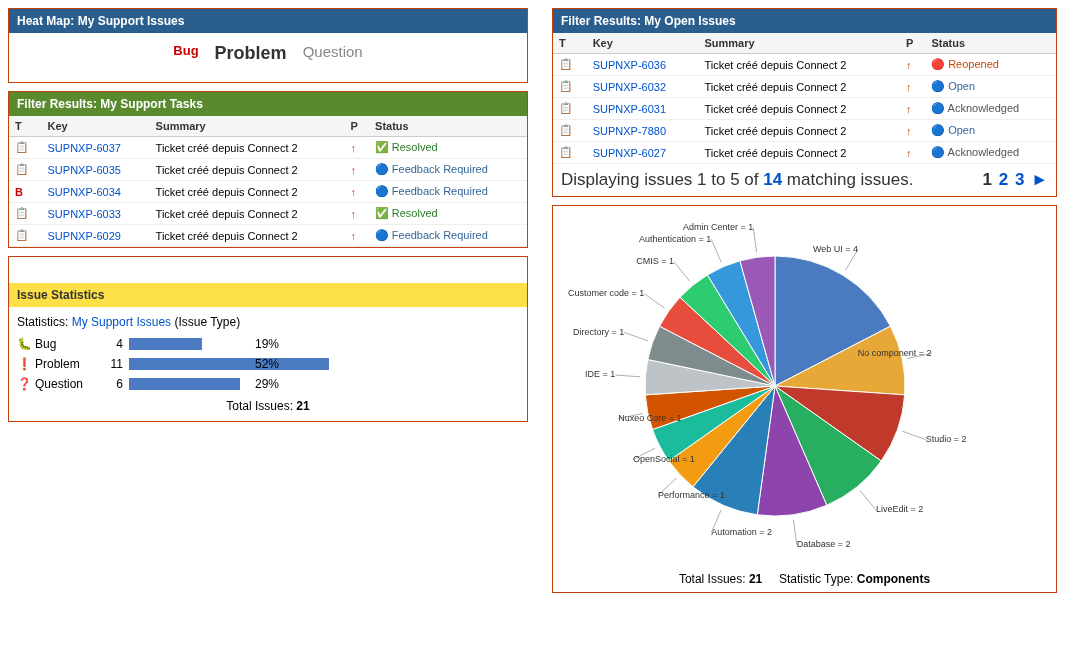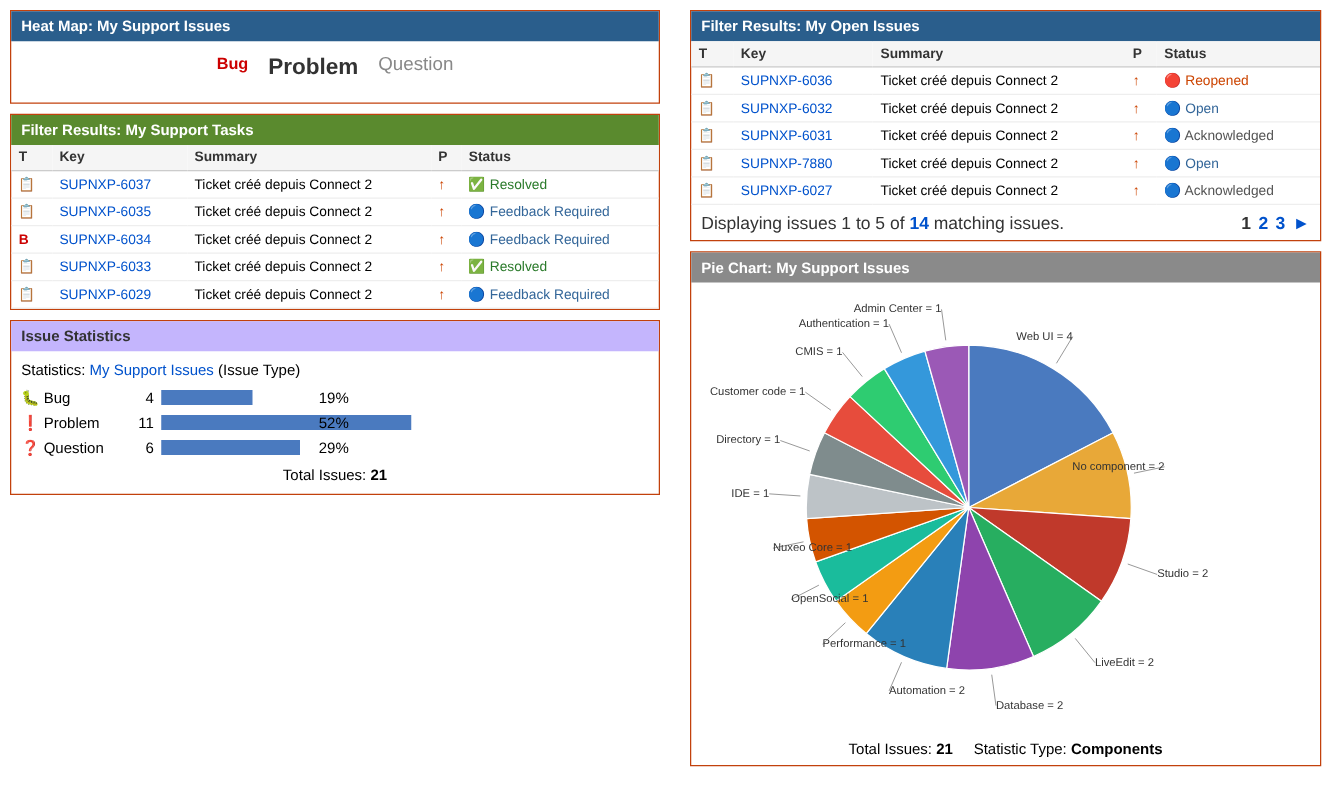--- a/index.html
+++ b/index.html
@@ -6,21 +6,21 @@
     body { font-family: Arial, sans-serif; font-size: 12px; background: #fff; }
     .main-container { display: flex; gap: 8px; padding: 8px; width: 1065px; }
     .left-panel { width: 520px; display: flex; flex-direction: column; gap: 8px; }
     .right-panel { flex: 1; display: flex; flex-direction: column; gap: 8px; padding-left: 16px; }
 
     .panel { border: 1px solid #c2410c; }
     .panel-header { padding: 5px 8px; font-weight: bold; font-size: 12px; }
     .panel-header.dark-blue { background: #2a5e8c; color: #fff; }
     .panel-header.green { background: #5a8a2e; color: #fff; }
     .panel-header.gray { background: #8a8a8a; color: #fff; }
-    .panel-header.light-gray { background: #c4b5fd; color: #333; }
+    .panel-header.light-gray { background: #fde047; color: #333; margin-top: 26px; }
 
     .heatmap-section { text-align: center; padding: 10px; }
     .heatmap-types { display: flex; justify-content: center; gap: 16px; margin-bottom: 8px; }
     .heatmap-bug { color: #cc0000; font-weight: bold; font-size: 13px; }
     .heatmap-problem { color: #333; font-weight: bold; font-size: 18px; }
     .heatmap-question { color: #888; font-size: 15px; }
     .heatmap-desc { font-size: 12px; color: #333; }
     .heatmap-desc a { color: #0052cc; text-decoration: none; }
     .heatmap-desc strong { font-weight: bold; }
 
@@ -29,21 +29,21 @@
     table.issue-table td { padding: 4px 6px; border-bottom: 1px solid #eee; vertical-align: middle; font-size: 11px; }
     .key-link { color: #0052cc; text-decoration: none; }
 
     .status-badge { display: inline-flex; align-items: center; gap: 3px; font-size: 11px; }
     .status-resolved { color: #2a7a2a; }
     .status-feedback { color: #336699; }
     .status-reopened { color: #cc4400; }
     .status-open { color: #336699; }
     .status-acknowledged { color: #555; }
 
-    .footer-text { padding: 6px 8px; font-size: 14px; color: #333; }
+    .footer-text { padding: 6px 8px; font-size: 17px; color: #333; }
     .footer-text a { color: #0052cc; text-decoration: none; font-weight: bold; }
     .pagination { float: right; }
     .pagination a { color: #0052cc; margin-left: 2px; }
 
     
     .stats-inner { padding: 8px; }
     .stats-title { font-size: 12px; margin-bottom: 8px; }
     .stats-title a { color: #0052cc; text-decoration: none; }
     .stats-row { display: flex; align-items: center; margin-bottom: 6px; gap: 6px; }
     .stats-label { width: 80px; display: flex; align-items: center; gap: 3px; }
@@ -236,21 +236,20 @@
         <span class="pagination">
           <strong>1</strong>
           <a href="#">2</a>
           <a href="#">3</a>
           <a href="#">►</a>
         </span>
       </div>
     </div>
 
     <div class="panel">
-      <div class="panel-header gray">Pie Chart: My Support Issues</div>
       <div class="pie-container">
         <svg class="pie-chart" width="460" height="340" viewBox="0 0 460 340">
           <g id="pie-slices" transform="translate(200,170)">
               <path d="M 0 0 L 7.960204194457796e-15 -130 A 130 130 0 0 1 115.42507839230878 -59.80845490504977 Z" fill="#4a7abf" stroke="#fff" stroke-width="1"></path>
               <path d="M 0 0 L 115.42507839230878 -59.80845490504977 A 130 130 0 0 1 129.69693999477008 8.87151373740723 Z" fill="#e8a838" stroke="#fff" stroke-width="1"></path>
               <path d="M 0 0 L 129.69693999477008 8.87151373740723 A 130 130 0 0 1 106.20608609135746 74.96844187493274 Z" fill="#c0392b" stroke="#fff" stroke-width="1"></path>
               <path d="M 0 0 L 106.20608609135746 74.96844187493274 A 130 130 0 0 1 51.792141680011405 119.23746919570888 Z" fill="#27ae60" stroke="#fff" stroke-width="1"></path>
               <path d="M 0 0 L 51.792141680011405 119.23746919570888 A 130 130 0 0 1 -17.701664382512067 128.789172984723 Z" fill="#8e44ad" stroke="#fff" stroke-width="1"></path>
               <path d="M 0 0 L -17.701664382512067 128.789172984723 A 130 130 0 0 1 -82.04143276238683 100.8424677915746 Z" fill="#2980b9" stroke="#fff" stroke-width="1"></path>
               <path d="M 0 0 L -82.04143276238683 100.8424677915746 A 130 130 0 0 1 -106.20608609135743 74.96844187493278 Z" fill="#f39c12" stroke="#fff" stroke-width="1"></path>

